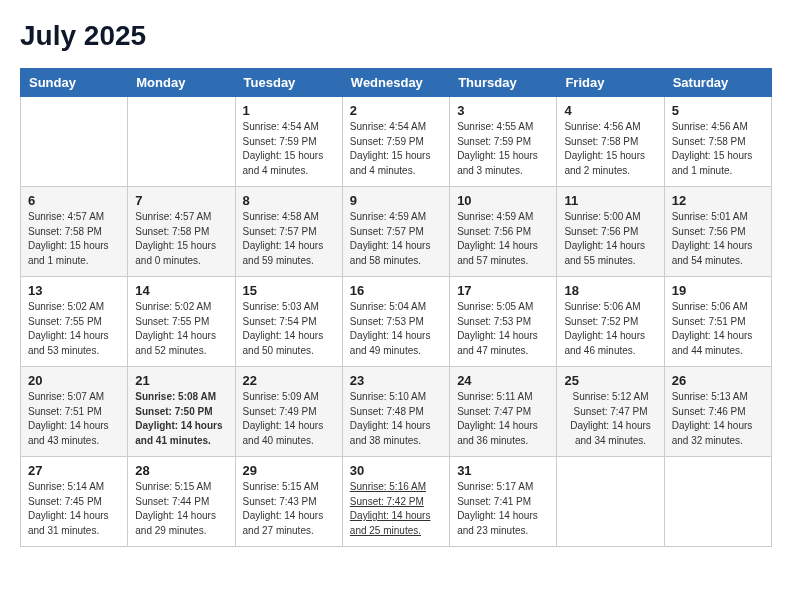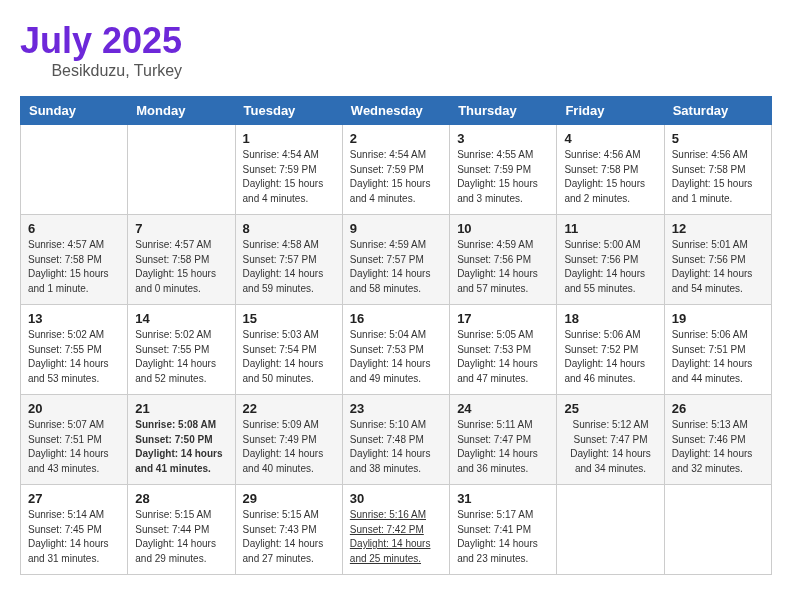--- a/index.html
+++ b/index.html
@@ -31,23 +31,23 @@
     }
     .logo-icon {
       width: 36px;
       height: 36px;
       margin-right: 4px;
     }
     .title-block {
       text-align: right;
     }
     .month-year {
-      font-size: 36px;
+      font-size: 28px;
       font-weight: bold;
-      color: #6d28d9;
+      color: #0f172a;
     }
     .location {
       font-size: 16px;
       color: #555;
     }
     table {
       width: 100%;
       border-collapse: collapse;
       table-layout: fixed;
       padding-left: 29px;
@@ -88,21 +88,20 @@
     .empty-cell {
       background: #fff !important;
     }
   </style>
 </head>
 <body>
 
 <div class="header">
   <div class="title-block">
     <div class="month-year">July 2025</div>
-    <div class="location">Besikduzu, Turkey</div>
   </div>
 </div>
 
 <table>
   <thead>
     <tr>
     <th>Sunday</th>
         <th>Monday</th>
         <th>Tuesday</th>
         <th>Wednesday</th>

